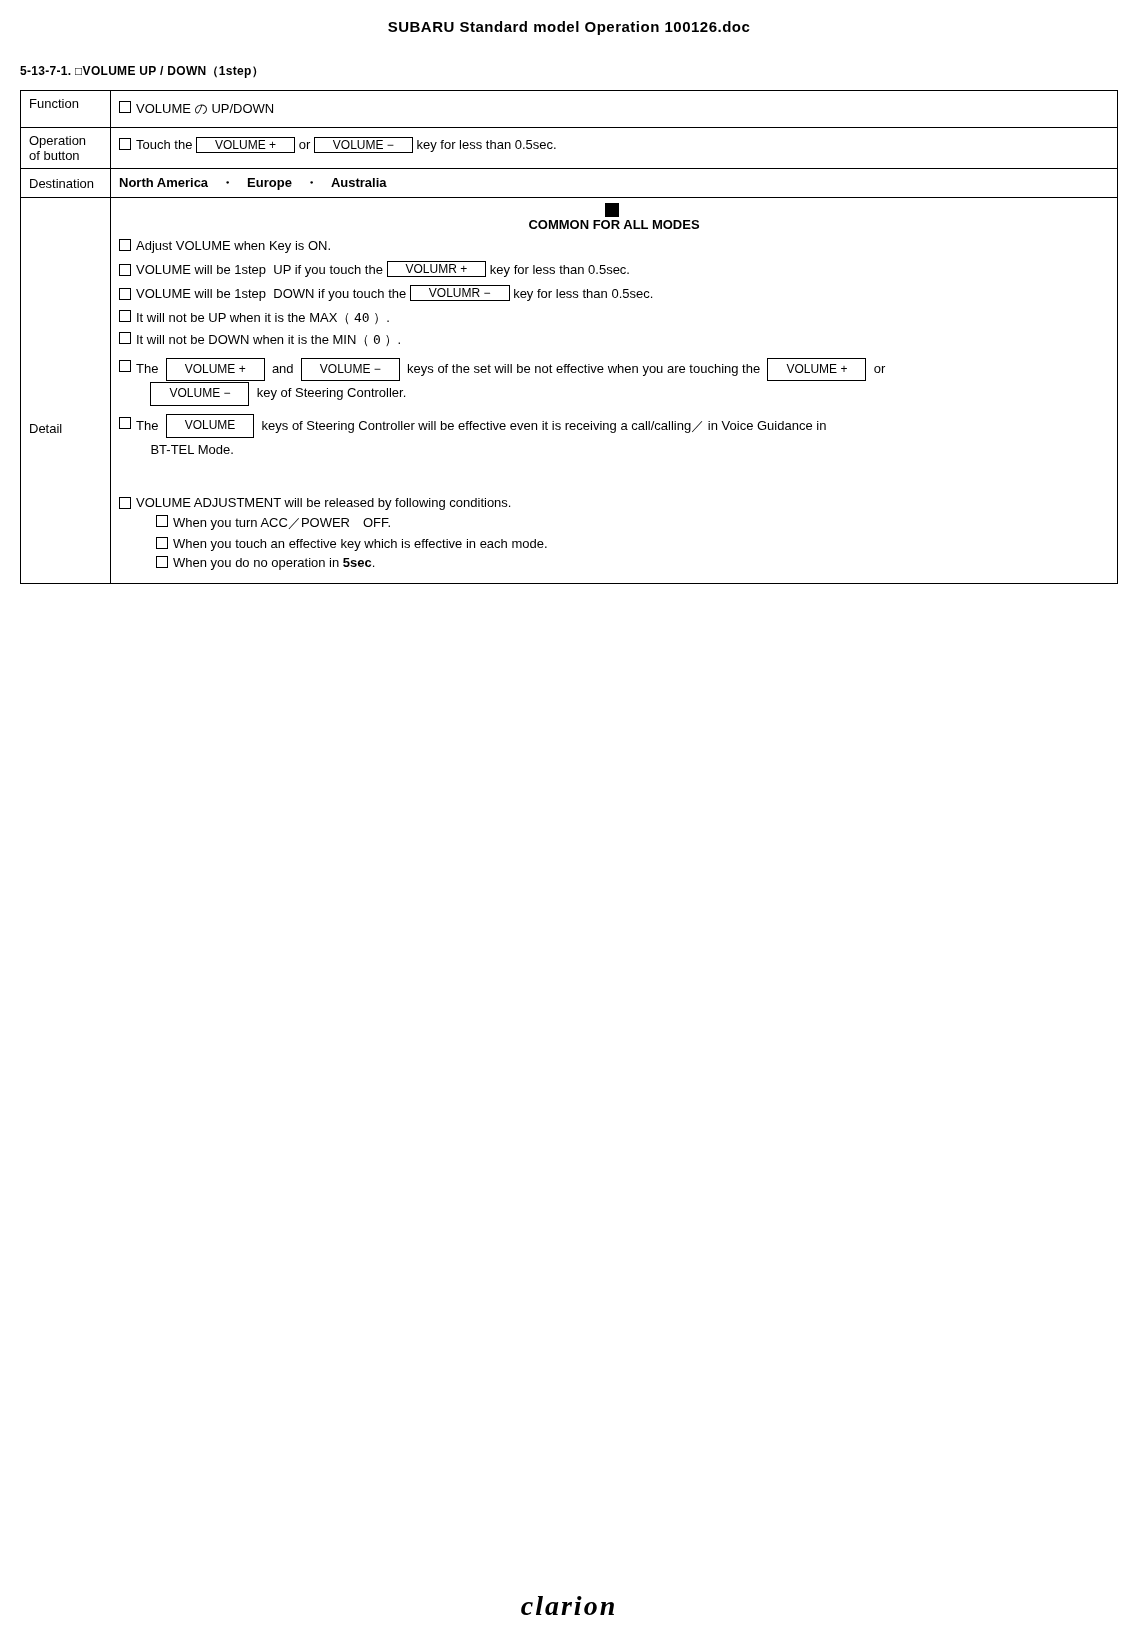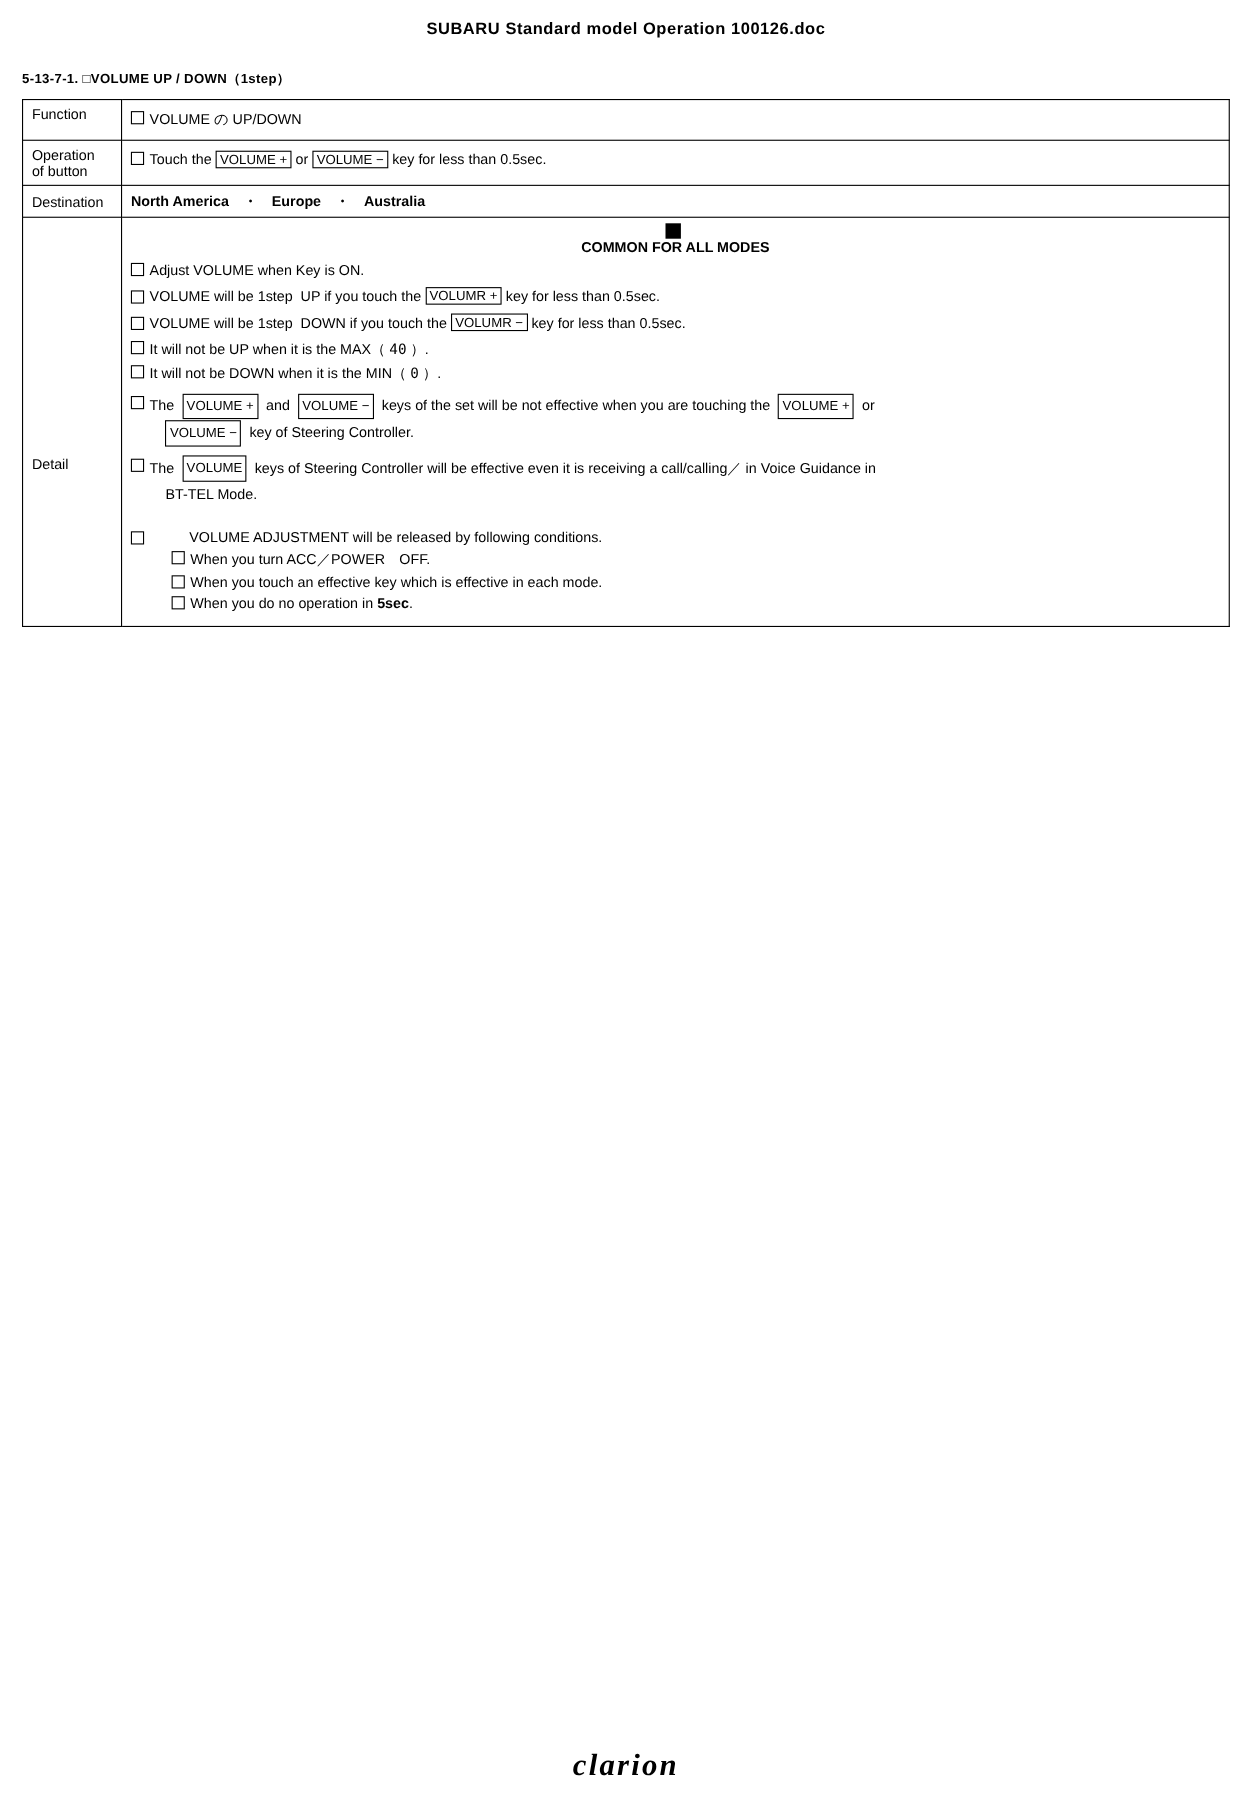--- a/index.html
+++ b/index.html
@@ -60,21 +60,21 @@
       width: 14px;
       height: 14px;
       background: #000;
       margin-right: 5px;
       vertical-align: middle;
       flex-shrink: 0;
     }
     .key-box {
       display: inline-block;
       border: 1.5px solid #000;
-      padding: 0px 3px;
+      padding: 0px 18px;
       font-size: 12px;
       white-space: nowrap;
       vertical-align: middle;
     }
     .bold { font-weight: bold; }
     .sub-row {
       display: flex;
       align-items: flex-start;
       margin: 4px 0;
     }
@@ -188,31 +188,31 @@
       </div>
 
       <div class="sub-row" style="margin-bottom:8px; flex-wrap:wrap; align-items:center; line-height:1.8;">
         <span class="checkbox" style="align-self:flex-start; margin-top:3px;"></span>
         <span style="flex:1;">
           The &nbsp;<span class="key-box">VOLUME +</span>&nbsp; and &nbsp;<span class="key-box">VOLUME −</span>&nbsp; keys of the set will be not effective when you are touching the &nbsp;<span class="key-box">VOLUME +</span>&nbsp; or<br>
           &nbsp;&nbsp;&nbsp;&nbsp;<span class="key-box">VOLUME −</span>&nbsp; key of Steering Controller.
         </span>
       </div>
 
-      <div class="sub-row" style="margin-bottom:8px; flex-wrap:wrap; align-items:flex-start; line-height:1.8;justify-content:space-between;">
+      <div class="sub-row" style="margin-bottom:22px; flex-wrap:wrap; align-items:flex-start; line-height:1.8;justify-content:space-between;">
         <span class="checkbox" style="margin-top:3px;"></span>
         <span style="flex:1;">
           The &nbsp;<span class="key-box">VOLUME</span>&nbsp; keys of Steering Controller will be effective even it is receiving a call/calling／ in Voice Guidance in<br>
           &nbsp;&nbsp;&nbsp;&nbsp;BT-TEL Mode.
         </span>
       </div>
 
       <div style="height:8px;"></div>
 
-      <div class="sub-row" style="margin-bottom:4px; align-items:flex-start;text-align:right;">
+      <div class="sub-row" style="margin-bottom:4px; align-items:flex-start;">
         <span class="checkbox" style="margin-top:2px;"></span>
         <div>
           <div>VOLUME ADJUSTMENT will be released by following conditions.</div>
 
           <div class="sub-row sub-indent" style="margin-top:4px;">
             <span class="checkbox"></span>
             <span>When you turn ACC／POWER　OFF.</span>
           </div>
 
           <div class="sub-row sub-indent" style="margin-top:2px;">

